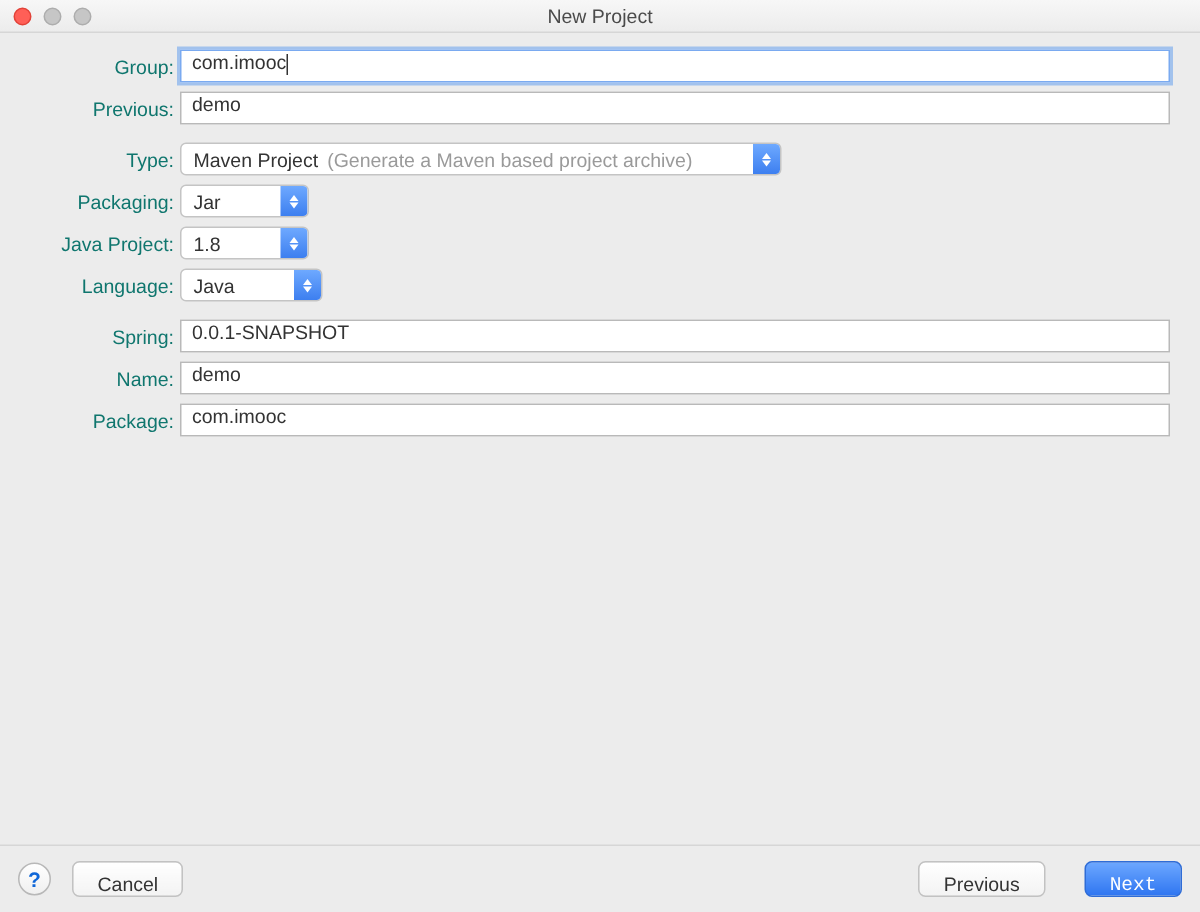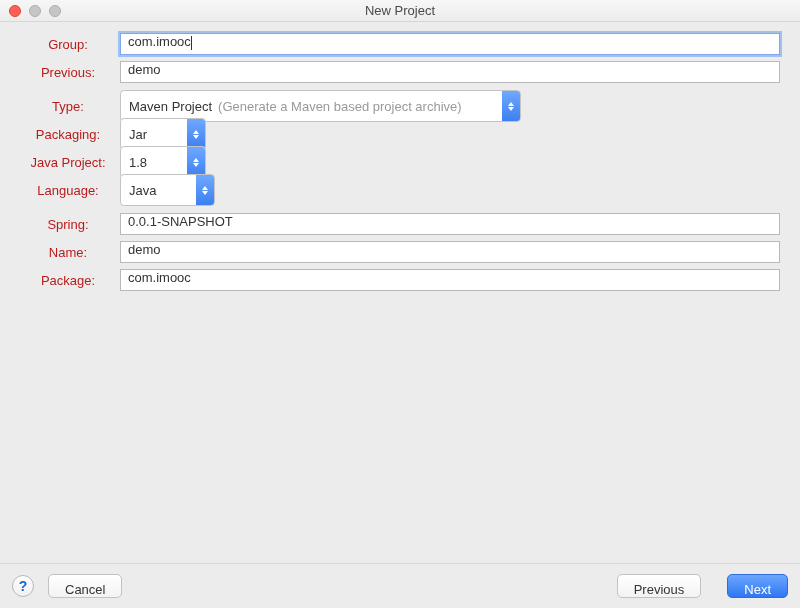--- a/index.html
+++ b/index.html
@@ -45,42 +45,42 @@
   .row {
     display: flex;
     align-items: center;
     margin-bottom: 4px;
     height: 24px;
   }
   .row.gap-after { margin-bottom: 10px; }
   .lbl {
     width: 100px;
     flex: 0 0 100px;
-    text-align: center;
-    color: #b91c1c;
+    text-align: right;
+    color: #0f766e;
     padding-right: 4px;
   }
   .field {
     flex: 1 1 auto;
     height: 22px;
     border: 1px solid #b9b9b9;
     background: #fff;
     padding: 0 7px;
     font-size: 13px;
     color: #333;
     border-radius: 0;
   }
   .field.focused {
     border: 1px solid #7aaaf0;
     box-shadow: 0 0 0 2px rgba(88,151,238,0.5);
   }
   .combo {
     display: inline-flex;
     align-items: stretch;
-    height: 32px;
+    height: 22px;
     background: #fff;
     border: 1px solid #c4c4c4;
     border-radius: 4px;
     overflow: hidden;
     gap: 32px;
   }
   .combo.wide { width: auto; }
   .combo-text {
     display: flex;
     align-items: center;
@@ -143,20 +143,21 @@
     background: linear-gradient(#ffffff,#f3f3f3);
     font-size: 13px;
     color: #333;
     display: inline-flex;
     align-items: flex-end;
   }
   .btn.primary {
     background: linear-gradient(#6ca7ff,#2f76f1);
     border: 1px solid #2f6cd6;
     color: #fff;
+    font-family: Liberation Mono, monospace;
   }
   .spacer { flex: 1 1 auto; }
   .cursor {
     display: inline-block;
     width: 1px; height: 14px;
     background: #333;
     vertical-align: middle;
     margin-left: 0px;
   }
 </style>

